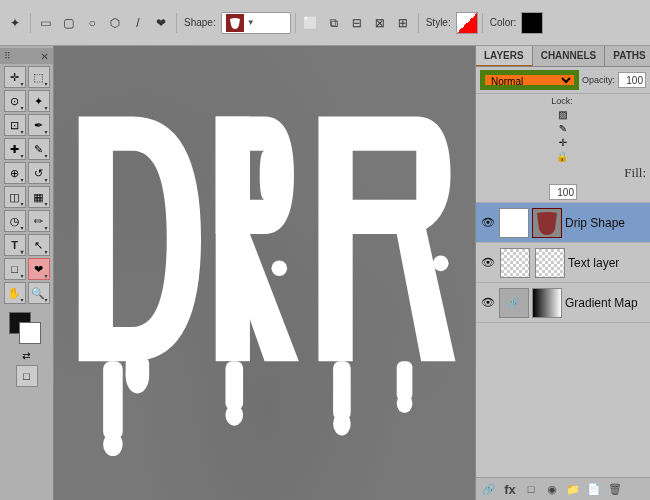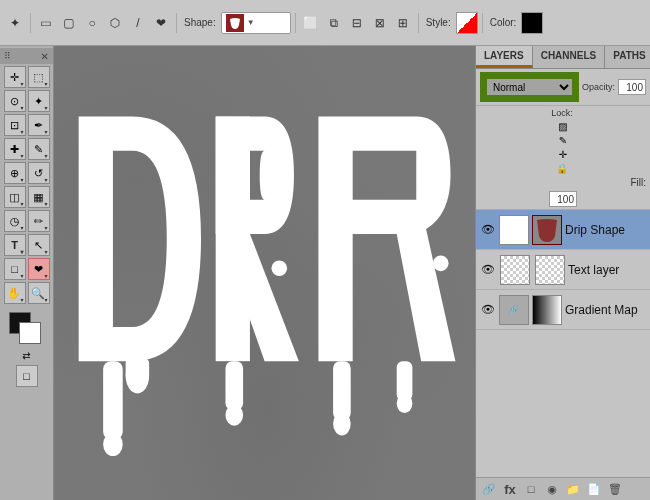--- a/index.html
+++ b/index.html
@@ -200,38 +200,38 @@
       padding: 4px 8px;
       font-size: 10px;
       font-weight: bold;
       color: #333;
       cursor: pointer;
       border-right: 1px solid #888;
       background: #b8b8b8;
     }
     .panel-tab.active {
       background: #c8c8c8;
-      border-bottom: 3px solid #a16207;
+      border-bottom: 1px solid #a16207;
     }
 
     
     .blend-row {
       display: flex;
       align-items: center;
       padding: 3px 4px;
       gap: 3px;
       background: #c4c4c4;
       border-bottom: 1px solid #aaa;
     }
     .blend-select {
       flex: 1;
-      height: 30px;
-      font-size: 10px;
-      background: #a3a3a3;
-      border: 7px solid #4d7c0f;
+      height: 20px;
+      font-size: 10px;
+      background: #f97316;
+      border: 5px solid #4d7c0f;
       padding: 0 2px;
     }
     .opacity-label {
       font-size: 9px;
       color: #333;
     }
     .opacity-value {
       font-size: 10px;
       color: #333;
       background: #fff;
@@ -255,23 +255,24 @@
     .lock-label {
       font-size: 9px;
       color: #333;
       margin-right: 2px;
     }
     .lock-icon {
       font-size: 10px;
       cursor: pointer;
     }
     .fill-label {
-      font-size: 10px;
+      font-size: 13px;
       color: #333;
       margin-left: auto;
+      font-family: Liberation Serif, serif;
     }
     .fill-value {
       font-size: 10px;
       color: #333;
       background: #fff;
       border: 1px solid #999;
       width: 28px;
       height: 16px;
       text-align: right;
       padding-right: 2px;

